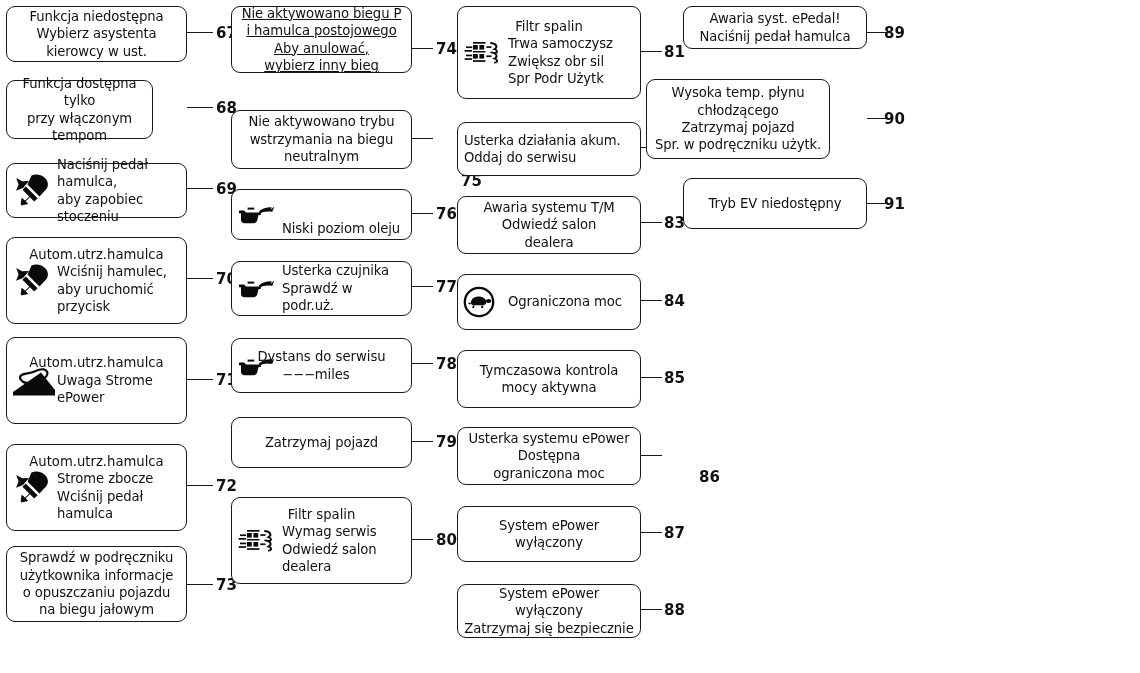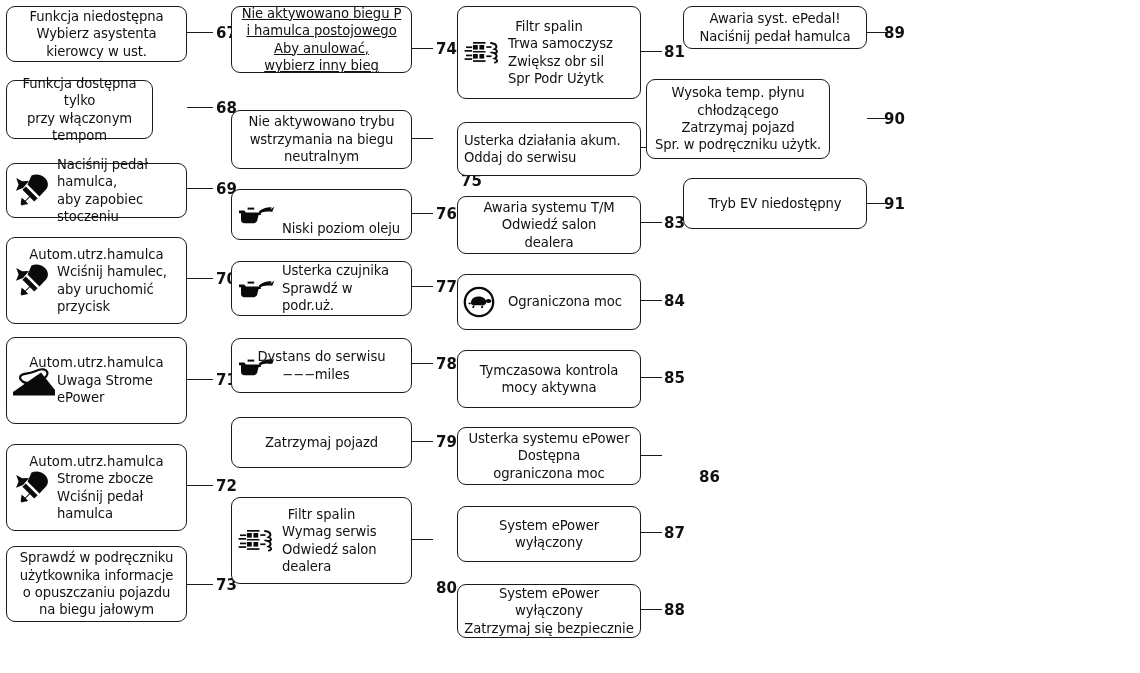--- a/index.html
+++ b/index.html
@@ -353,21 +353,21 @@
         </span>
         <div class="stack">
           <span class="heading-line">Filtr spalin</span>
           <span class="text-block text-left" style="padding-left: 44px;">Wymag serwis
 Odwiedź salon
 dealera</span>
         </div>
       </div>
     </div>
     <div class="leader" style="left: 412px; top: 539px; width: 21px;"></div>
-    <div class="ref-num" style="left: 436px; top: 533px; margin-top: 48px;">80</div>
+    <div class="ref-num" style="left: 436px; top: 533px;">80</div>
     <div class="msg-box" style="left: 457px; top: 6px; width: 184px; height: 93px;">
       <div class="box-inner icon-left-abs">
         <span class="icon-slot abs">
           <svg width="46" height="36" viewBox="0 0 46 36" aria-hidden="true">
         <g class="ink">
           <rect x="11" y="7.0" width="12.5" height="1.7"></rect>
           <rect x="11" y="10.0" width="4.8" height="4.6"></rect>
           <rect x="17.4" y="10.0" width="4.8" height="4.6"></rect>
           <rect x="11" y="16.0" width="12.5" height="1.5"></rect>
           <rect x="11" y="19.0" width="4.8" height="4.6"></rect>

